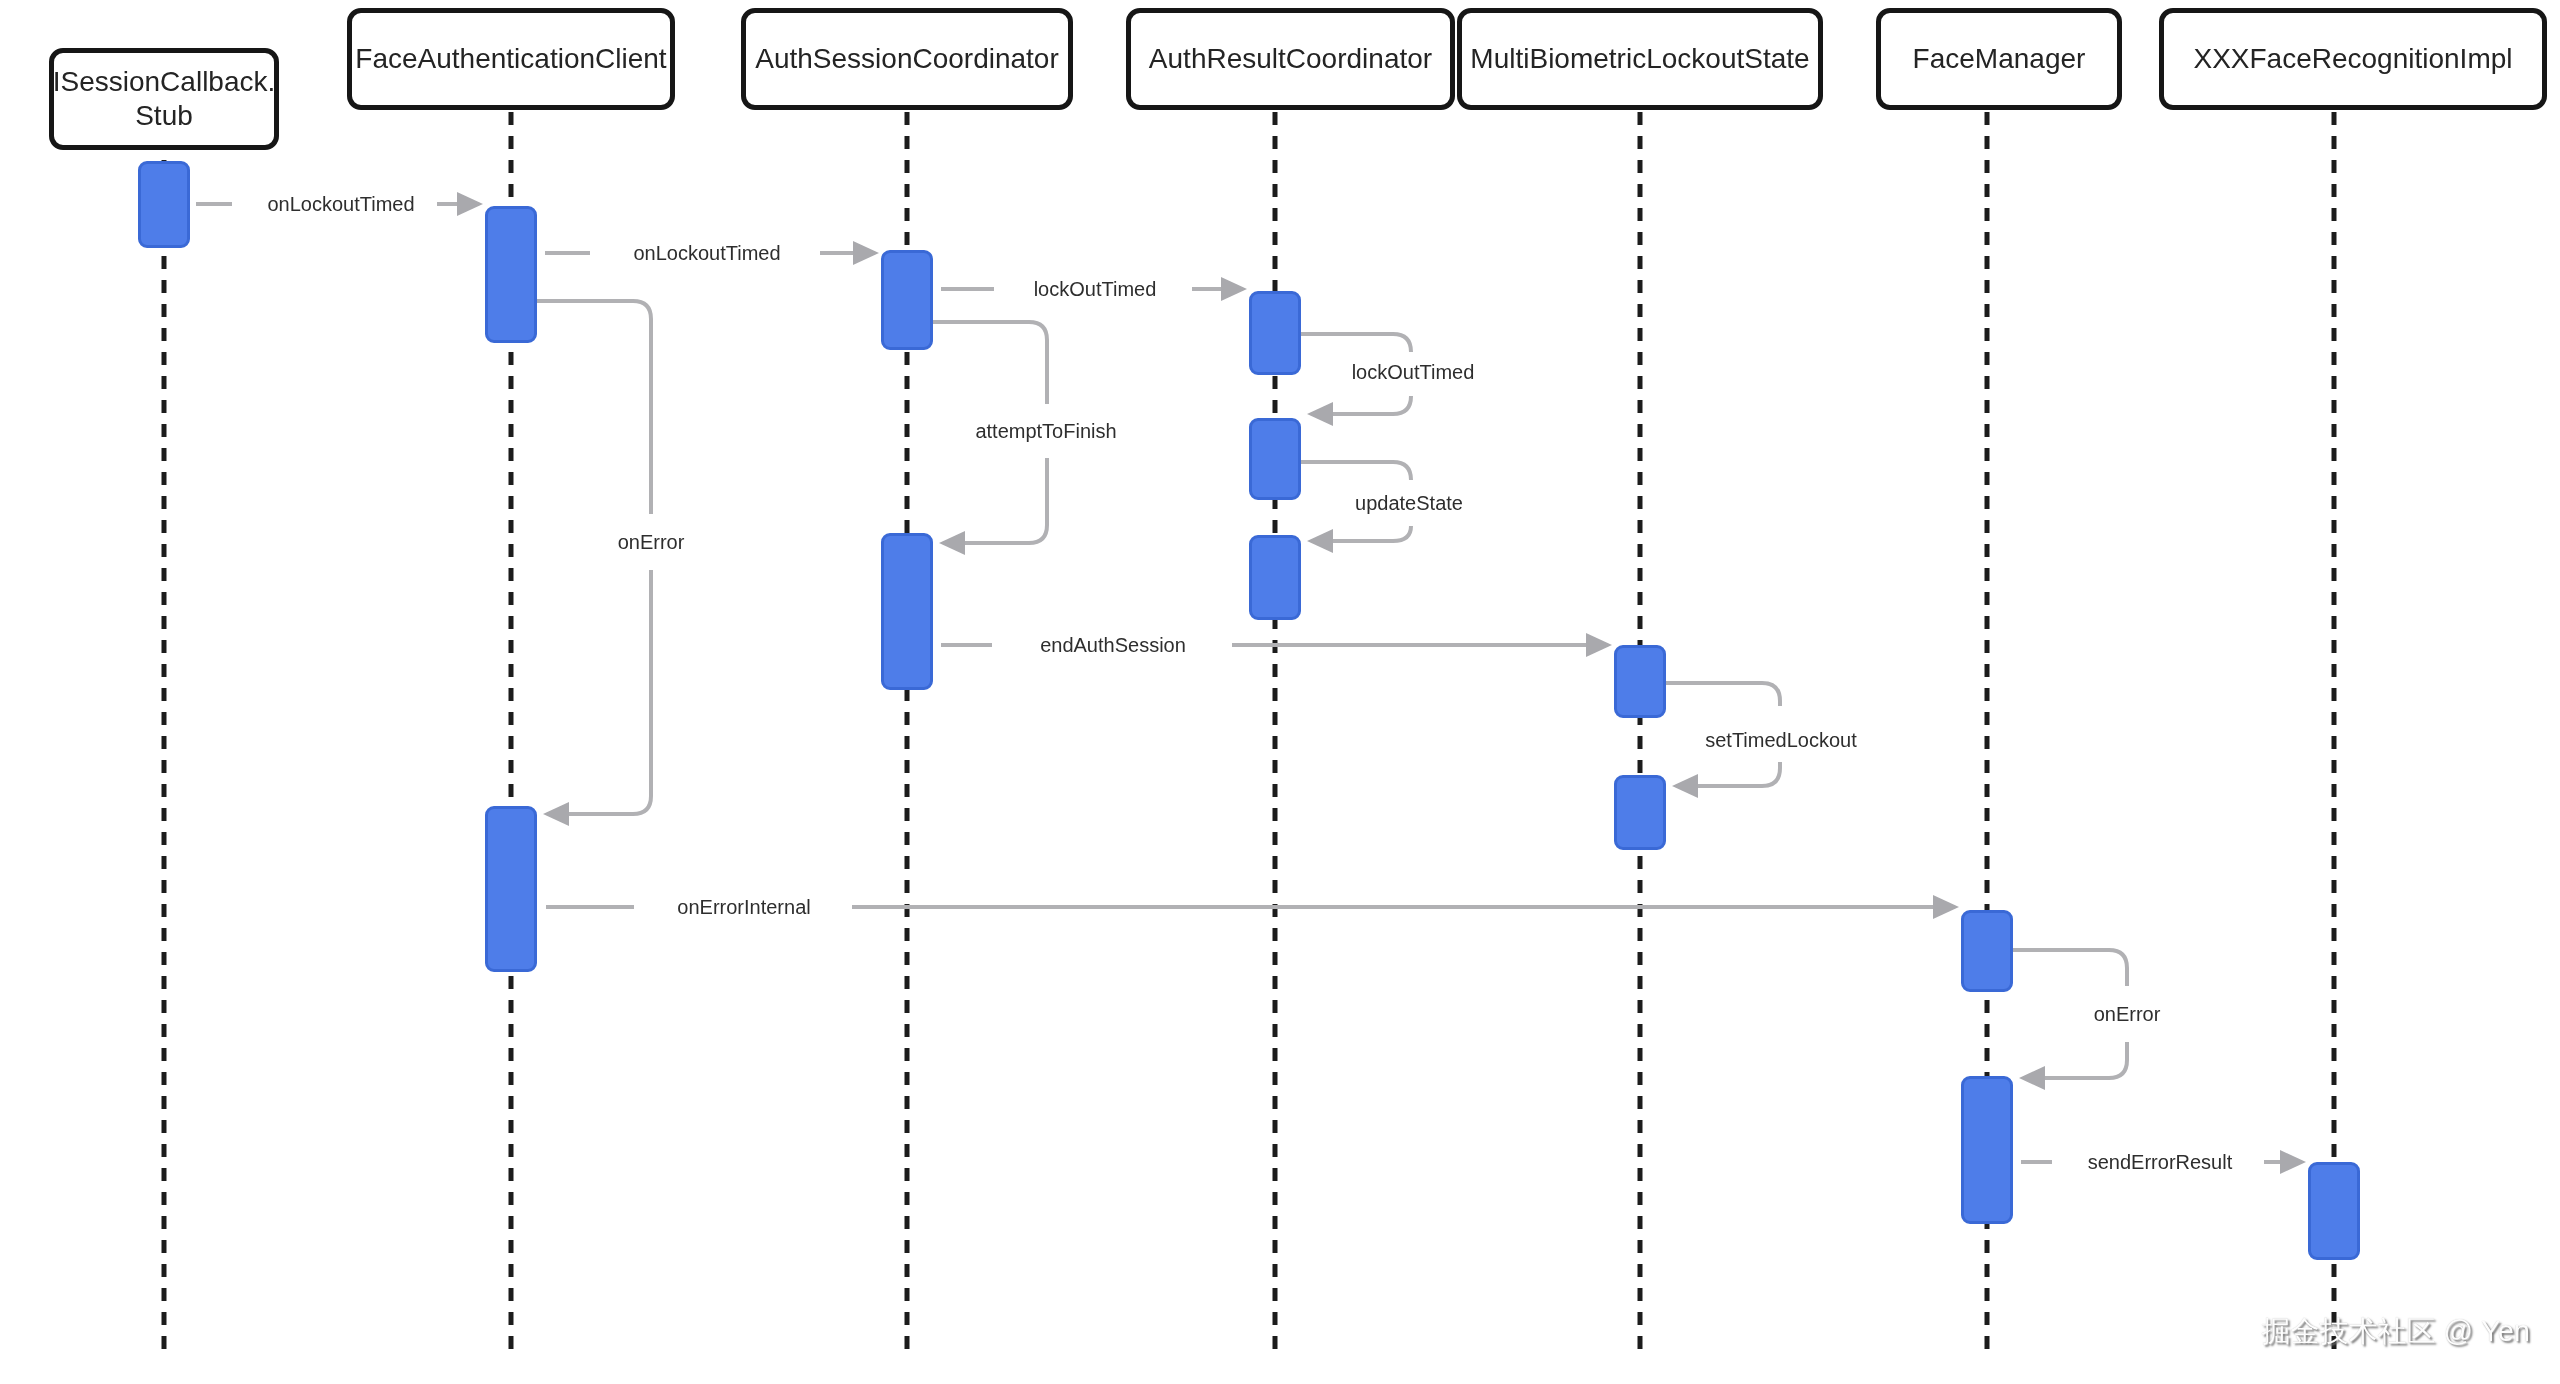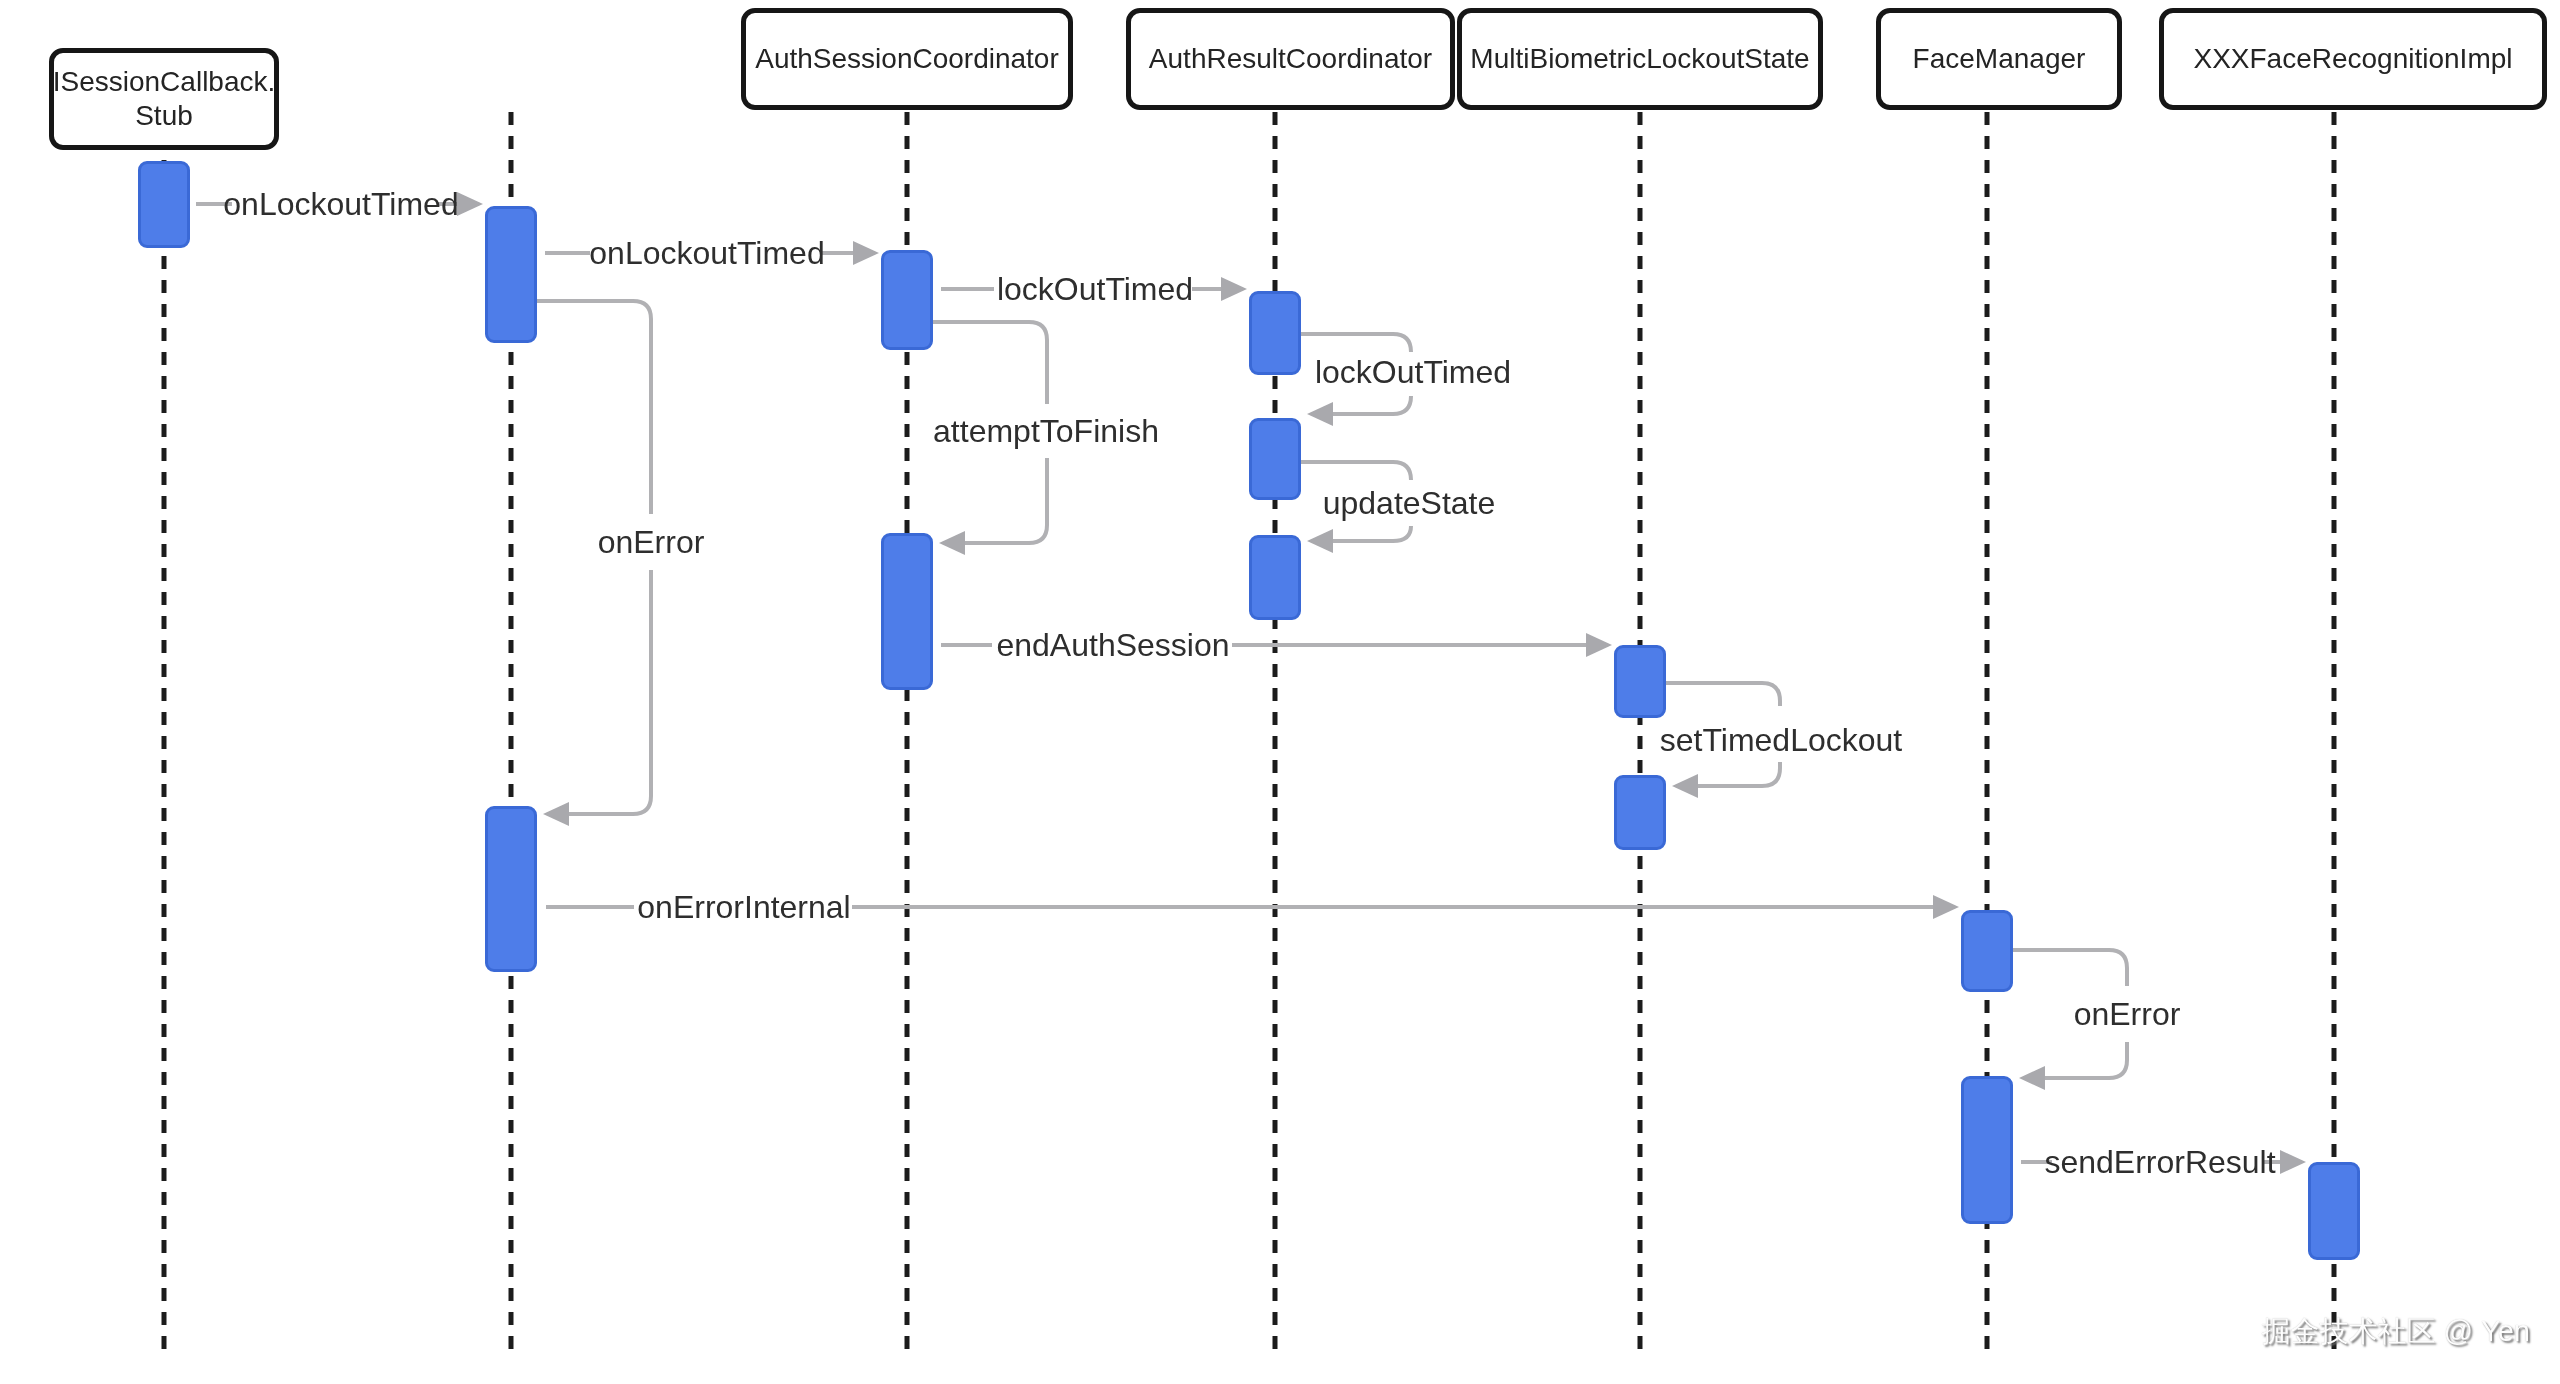--- a/index.html
+++ b/index.html
@@ -41,21 +41,21 @@
     position:absolute;width:52px;
     box-sizing:border-box;
     background:var(--act-fill);
     border:3px solid var(--act-border);
     border-radius:9px;
     z-index:2;
   }
   .msg-label{
     position:absolute;
     transform:translate(-50%,-50%);
-    font-size:32px;color:var(--mtext);
+    font-size:20px;color:var(--mtext);
     white-space:nowrap;
     z-index:3;
   }
   .watermark{
     position:absolute;
     font-size:29px;
     color:#FDFDFD;
     text-shadow:2px 2px 2px rgba(110,110,110,0.9),0 0 1px rgba(150,150,150,0.6);
     white-space:nowrap;
     z-index:4;
@@ -122,20 +122,24 @@
 
     <line class="mline" x1="2021" y1="1162" x2="2052" y2="1162"></line>
     <line class="mline" x1="2264" y1="1162" x2="2282" y2="1162"></line>
     <polygon class="ahead" points="2306,1162 2280,1150 2280,1174"></polygon>
   </svg>
 
   <div class="participant" style="left:49px;width:230px;margin-top:40px;">
     <div>ISessionCallback.</div>
     <div>Stub</div>
   </div>
+  <div class="participant" style="left:347px;width:328px;">
+    <div>FaceAuthenticationClient</div>
+    <div></div>
+  </div>
   <div class="participant" style="left:741px;width:332px;">
     <div>AuthSessionCoordinator</div>
     <div></div>
   </div>
   <div class="participant" style="left:1126px;width:329px;">
     <div>AuthResultCoordinator</div>
     <div></div>
   </div>
   <div class="participant" style="left:1457px;width:366px;">
     <div>MultiBiometricLockoutState</div>

